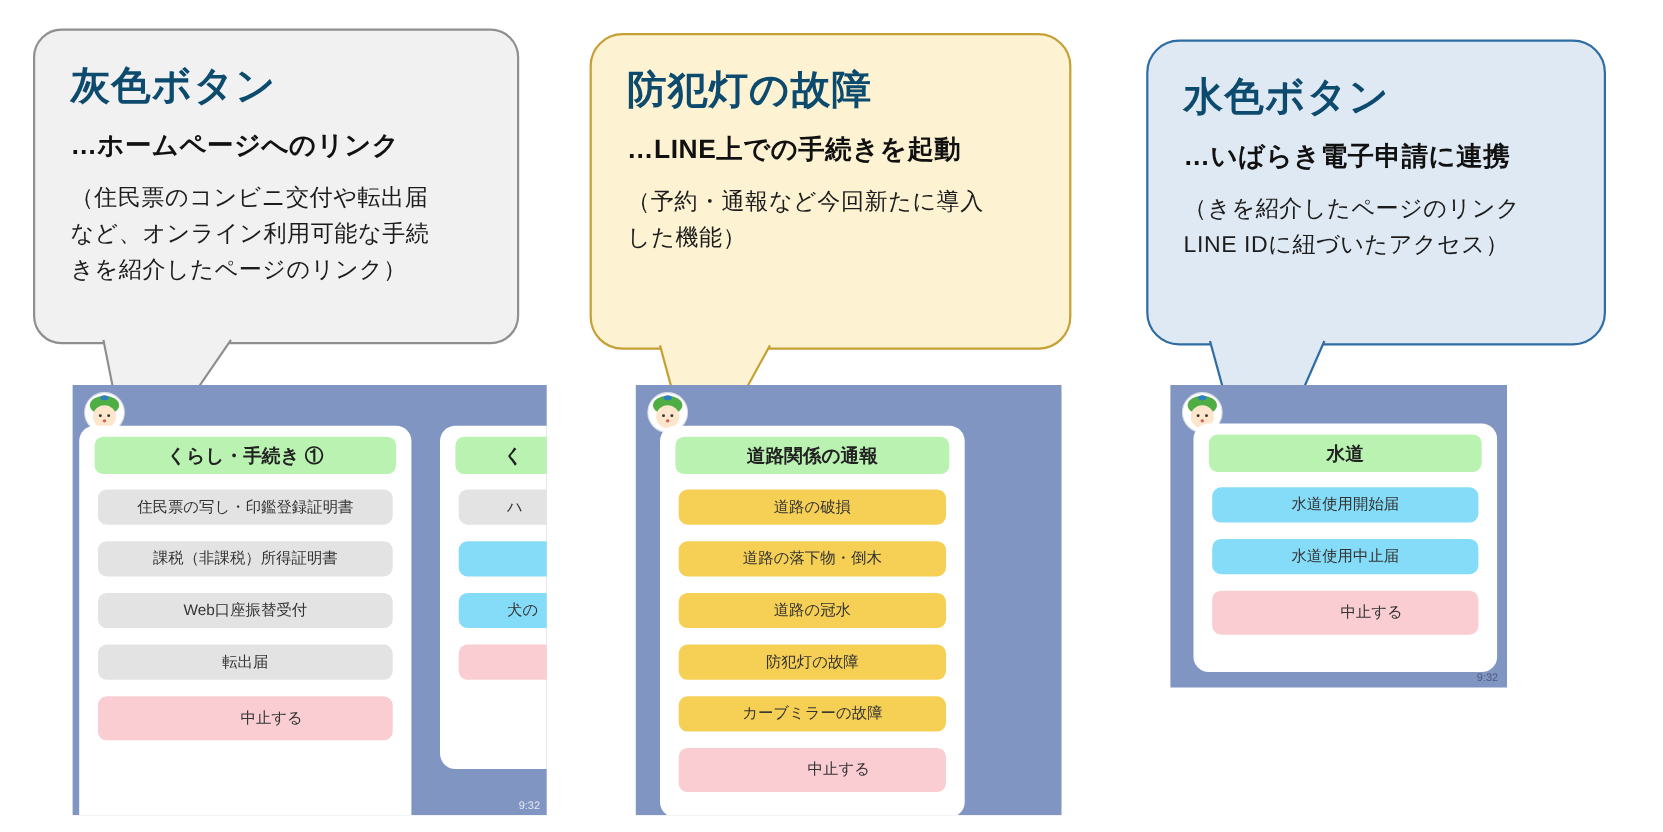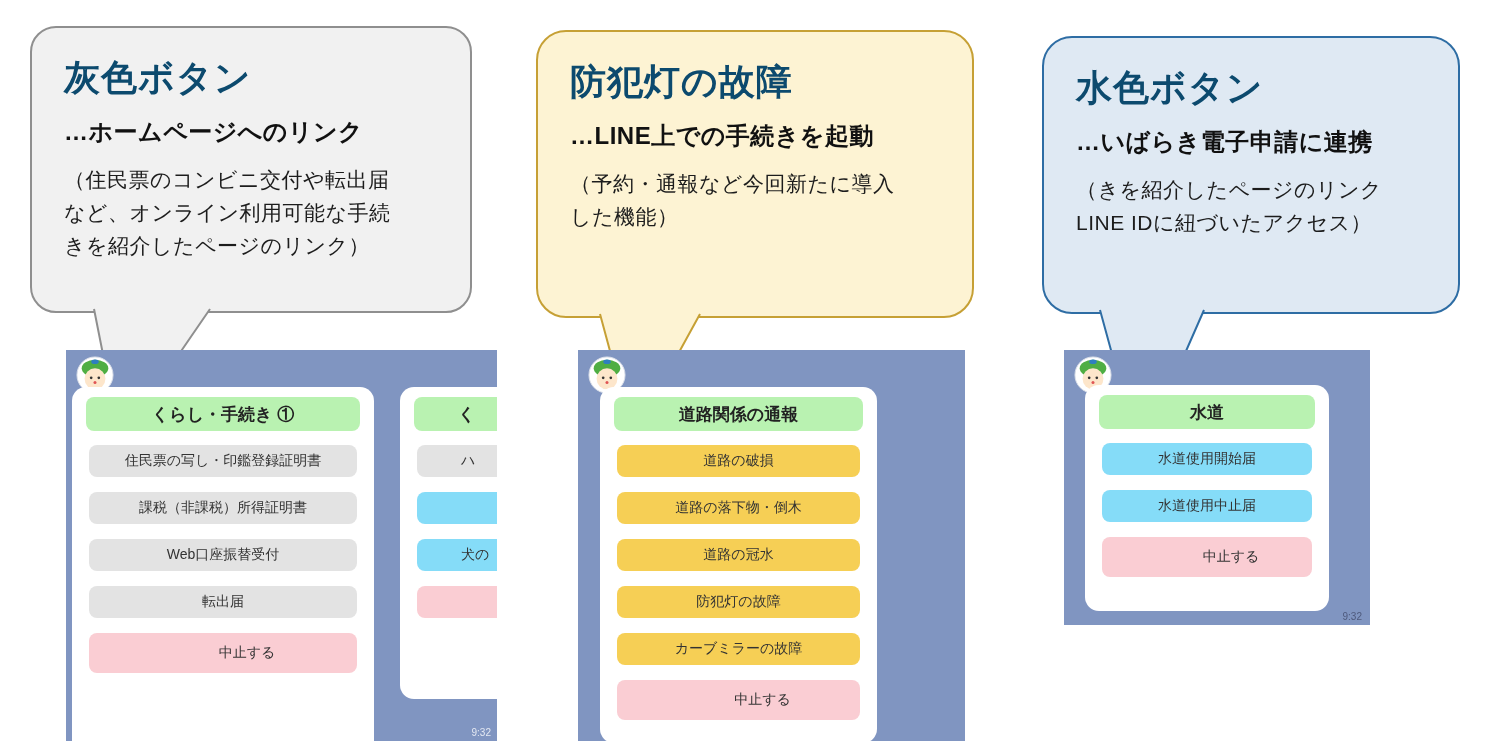--- a/index.html
+++ b/index.html
@@ -27,21 +27,21 @@
   #screen-1 { left:66px; top:350px; width:431px; height:391px; }
   #screen-2 { left:578px; top:350px; width:387px; height:391px; }
   #screen-3 { left:1064px; top:350px; width:306px; height:275px; }
 
   .avatar { position:absolute; left:10px; top:6px; width:38px; height:38px; }
 
   .card { position:absolute; background:#ffffff; border-radius:14px; padding:10px 14px; box-sizing:border-box; }
   #screen-1 .card.main { left:6px; top:37px; width:302px; height:448px; }
   #screen-1 .card.partial { left:334px; top:37px; width:302px; height:312px; }
   #screen-2 .card.main { left:22px; top:37px; width:277px; height:356px; }
-  #screen-3 .card.main { left:21px; top:35px; width:244px; height:226px; }
+  #screen-3 .card.main { left:21px; top:35px; width:276px; height:226px; }
 
   .card-header { background:#b9f2b1; border-radius:8px; height:34px; display:flex; align-items:center;
                  justify-content:center; font-size:17px; font-weight:bold; color:#222; margin-bottom:14px; }
   .card.partial .card-header { justify-content:flex-start; padding-left:44px; }
 
   .btn { height:32px; border-radius:8px; display:flex; align-items:center; justify-content:center;
          font-size:14px; color:#333; margin:0 3px 15px 3px; cursor:pointer; }
   .btn.gray   { background:#e3e3e3; }
   .btn.yellow { background:#f6cf55; }
   .btn.cyan   { background:#85dcf8; }

